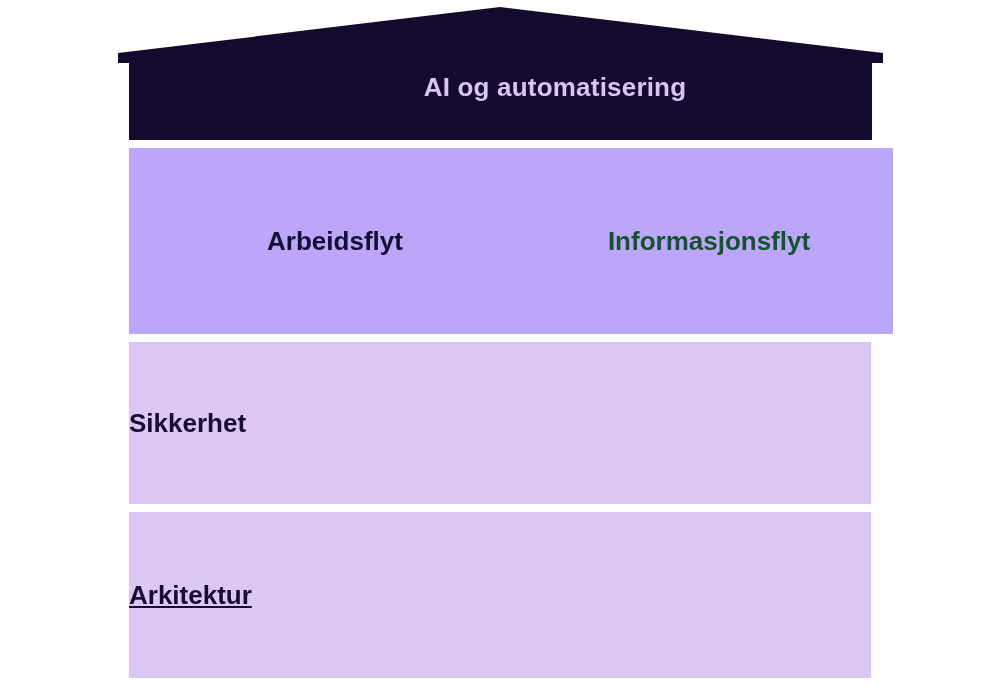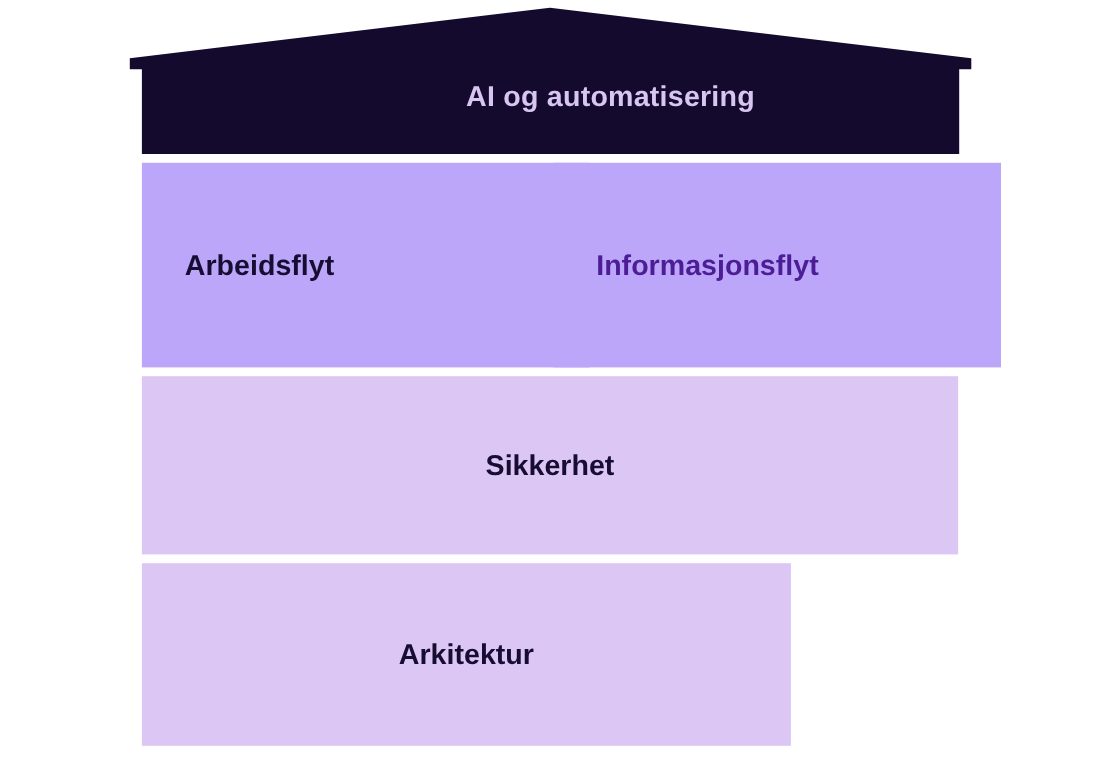--- a/index.html
+++ b/index.html
@@ -35,57 +35,58 @@
     color: #d9c5f2;
   }
   .room {
     position: absolute;
     display: flex;
     align-items: center;
     font-size: 26px;
     font-weight: bold;
     color: #170d33;
   }
-  .room.align-left   { justify-content: flex-start; padding-left: 39px; }
-  .room.align-center { justify-content: center; }
+  .room.align-left   { justify-content: center; padding-left: 22px; }
+  .room.align-center { justify-content: flex-start; }
   .room-arbeidsflyt {
     left: 129px; top: 148px; width: 368px; height: 186px;
     background: #bca6fa;
   }
   .room-informasjonsflyt {
     left: 503px; top: 148px; width: 368px; height: 186px;
     background: #bca6fa;
   }
   .room-sikkerhet {
     left: 129px; top: 342px; width: 742px; height: 162px;
     background: #dcc7f4;
   }
   .room-arkitektur {
-    left: 129px; top: 512px; width: 590px; height: 166px;
+    left: 129px; top: 512px; width: 742px; height: 166px;
     background: #dcc7f4;
+    text-decoration: underline;
   }
   .room-label { display: inline-block; }
 </style>
 </head>
 <body>
 
 <div class="canvas">
 
   <svg class="roof-shape" viewBox="0 0 1000 697" xmlns="http://www.w3.org/2000/svg">
     <polygon points="500,7 883,53 883,63 872,63 872,140 129,140 129,63 118,63 118,53" fill="#140a2e"></polygon>
   </svg>
 
   <div class="roof-label" style="color: rgb(217, 197, 242);">AI og automatisering</div>
 
   <div class="room room-arbeidsflyt align-left" style="background: rgb(188, 166, 250);">
     <span class="room-label" style="color: rgb(23, 13, 51);">Arbeidsflyt</span>
   </div>
 
   <div class="room room-informasjonsflyt align-left" style="background: rgb(188, 166, 250);">
-    <span class="room-label" style="color: #4c1d95;">Informasjonsflyt</span>
+    <span class="room-label" style="color: #14532d;">Informasjonsflyt</span>
   </div>
 
   <div class="room room-sikkerhet align-center" style="background: rgb(220, 199, 244);">
     <span class="room-label" style="color: rgb(23, 13, 51);">Sikkerhet</span>
   </div>
 
   <div class="room room-arkitektur align-center" style="background: rgb(220, 199, 244);">
     <span class="room-label" style="color: rgb(23, 13, 51);">Arkitektur</span>
   </div>
 

